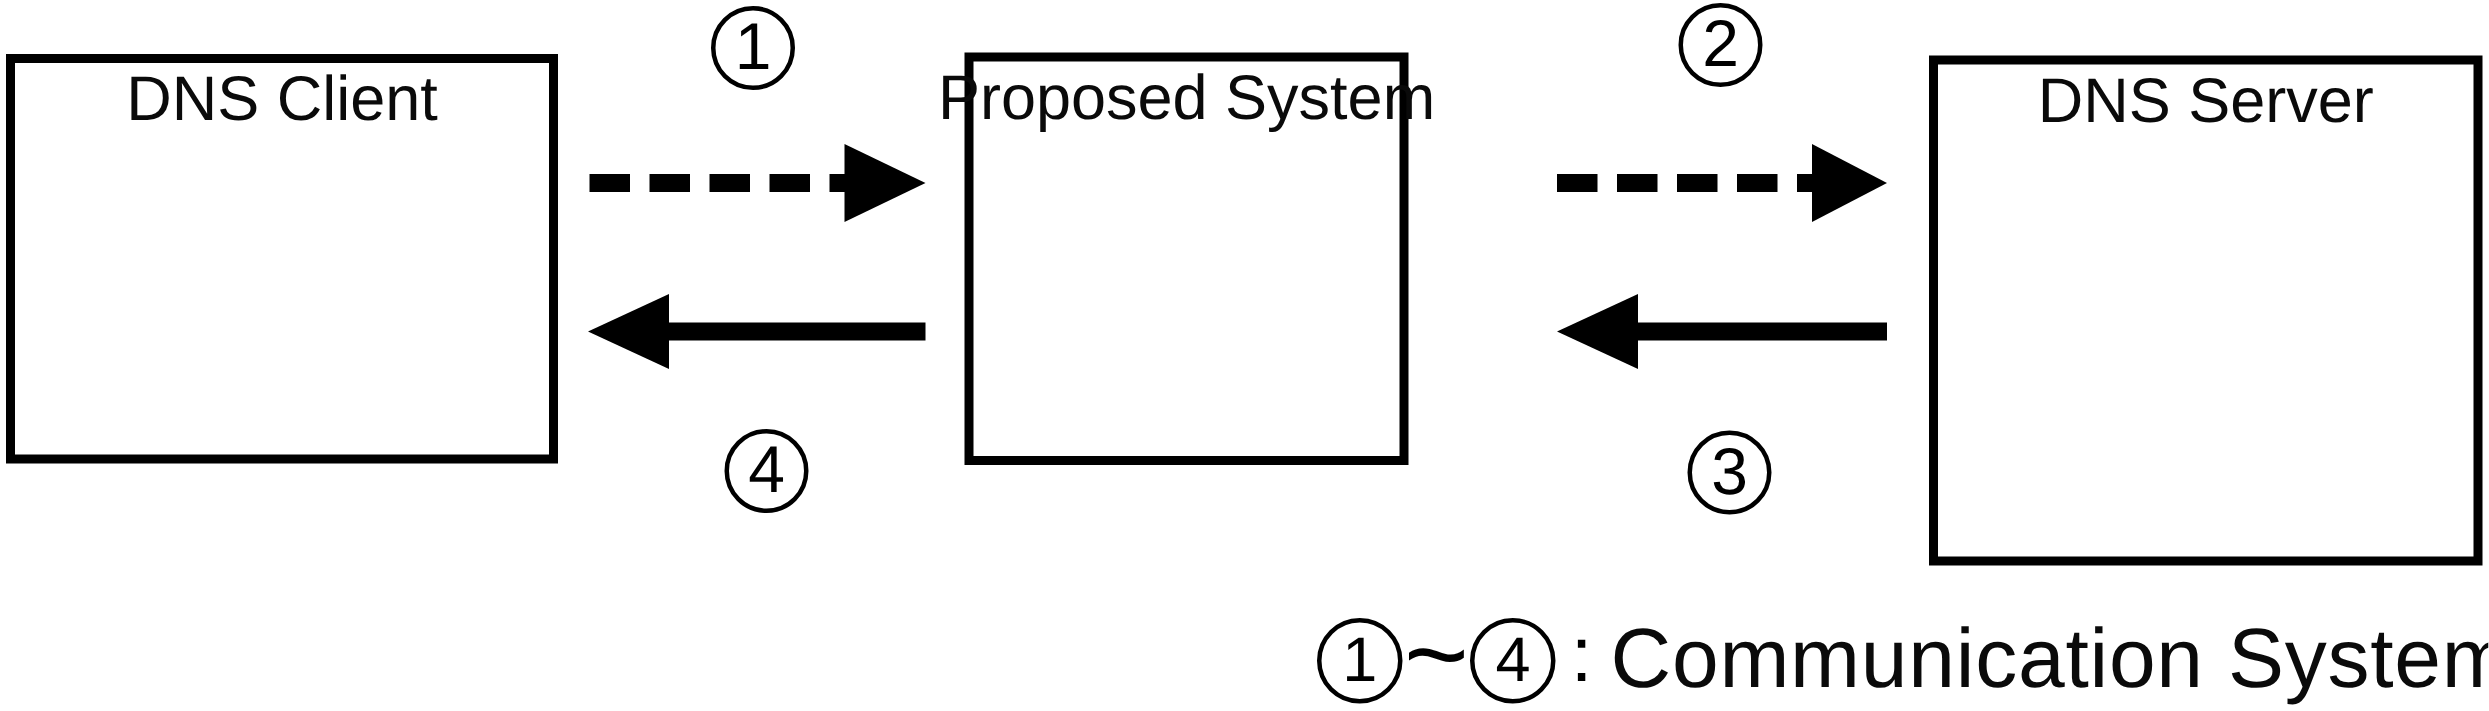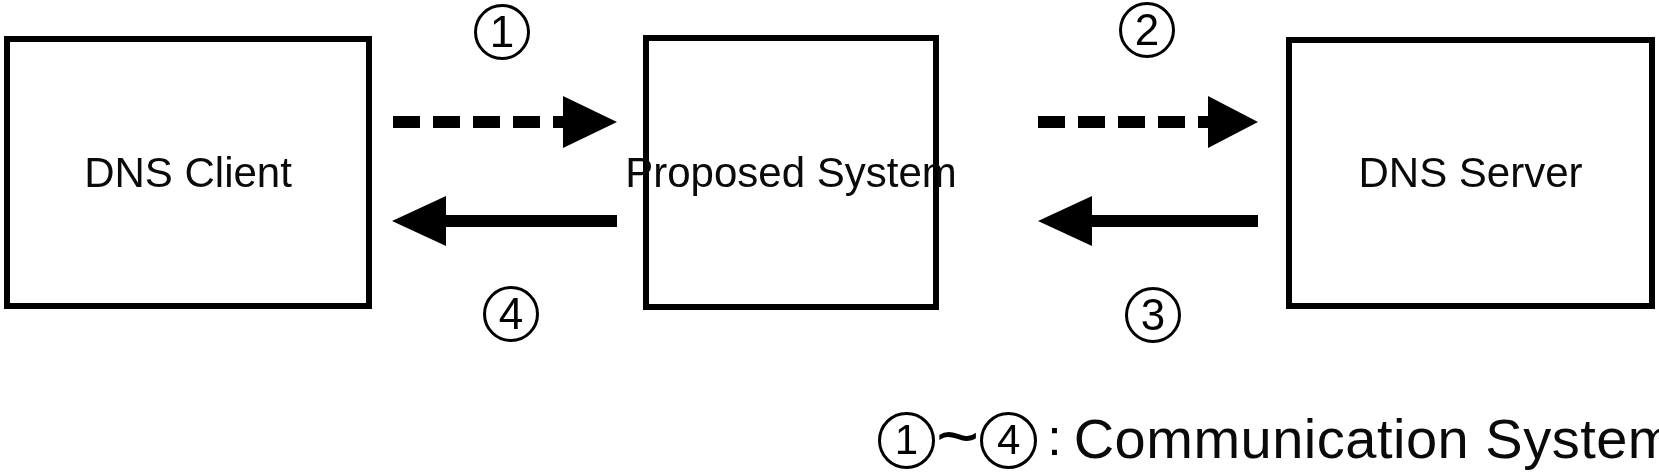--- a/index.html
+++ b/index.html
@@ -9,25 +9,25 @@
     background:#fff;
     font-family:"Liberation Sans", sans-serif;
     overflow:hidden;
     color:#000;
   }
   .box{
     position:absolute;
     box-sizing:border-box;
     border:6px solid #000;
     background:#fff;
-    display:flex;align-items:center;justify-content:center;
+    display:flex;align-items:flex-start;justify-content:center;
   }
   .box-client{left:4px;top:36px;width:368px;height:273px;}
   .box-system{left:643px;top:35px;width:296px;height:275px;}
-  .box-server{left:1286px;top:37px;width:369px;height:272px;}
+  .box-server{left:1286px;top:37px;width:369px;height:340px;}
   .box-label{
     font-size:42px;
     color:#0a0a0a;
     white-space:nowrap;
   }
   svg.arrows{position:absolute;left:0;top:0;pointer-events:none;}
   .order-badge{
     position:absolute;
     box-sizing:border-box;
     width:56px;height:56px;

